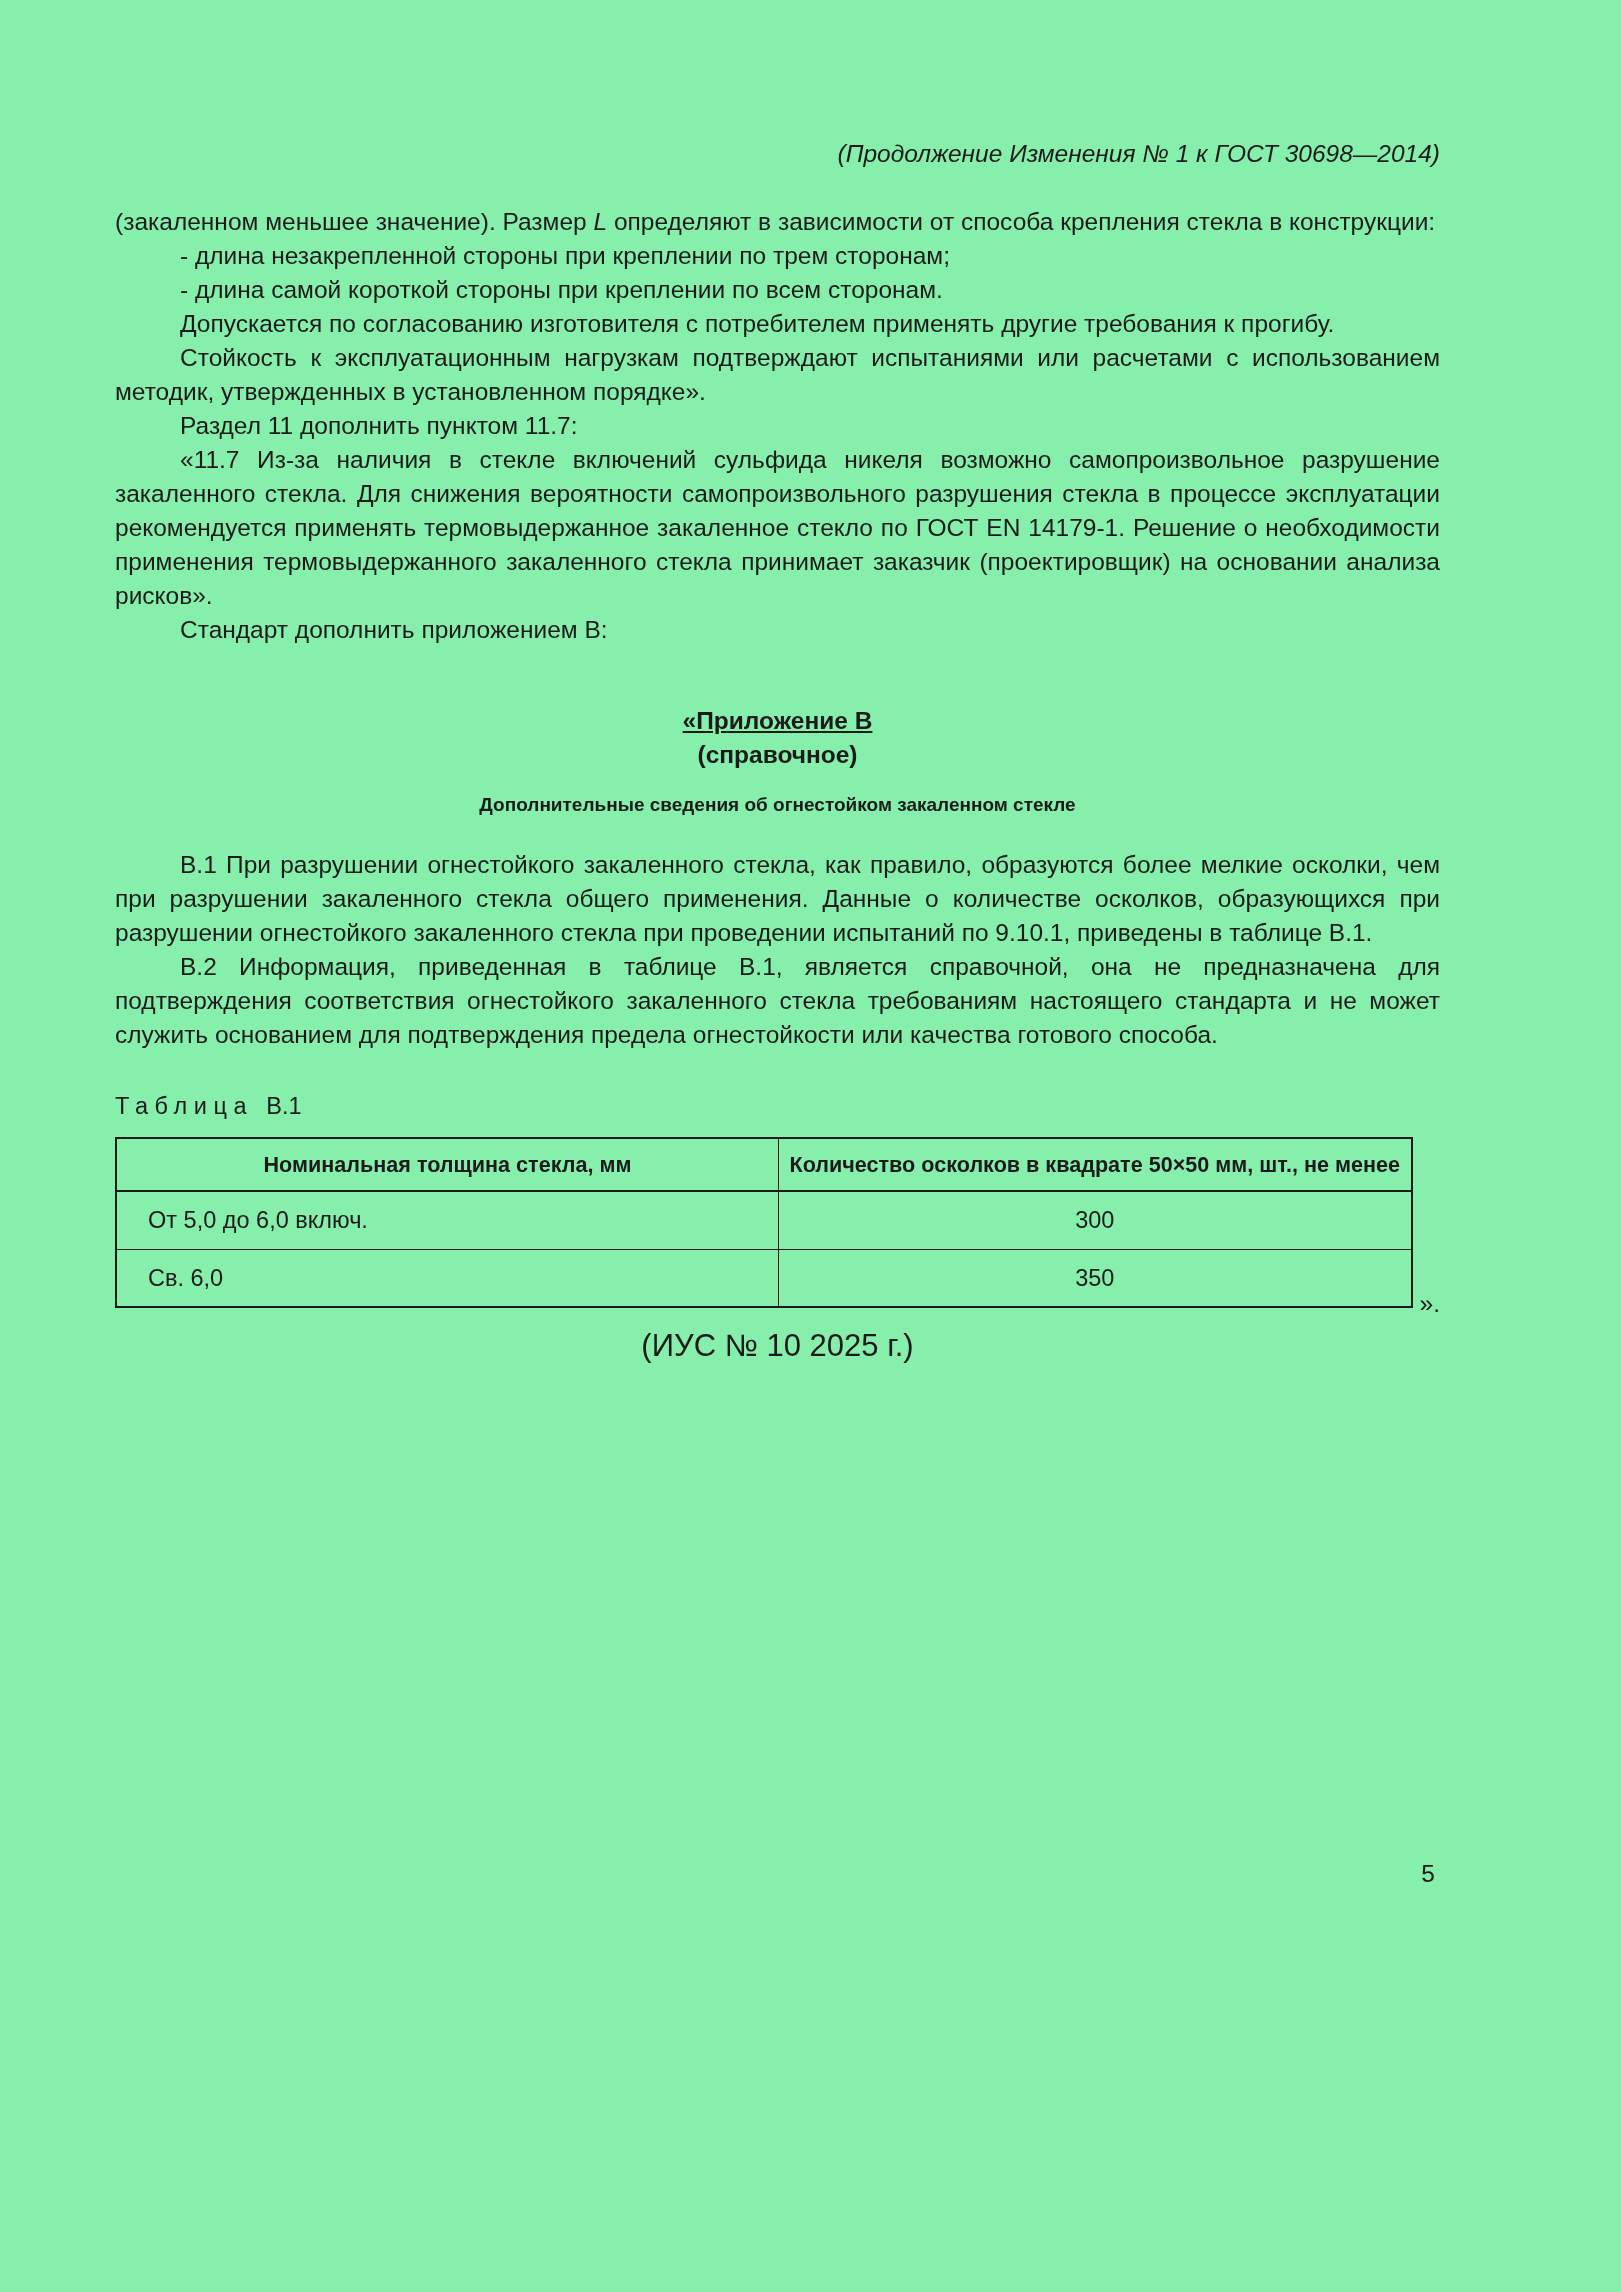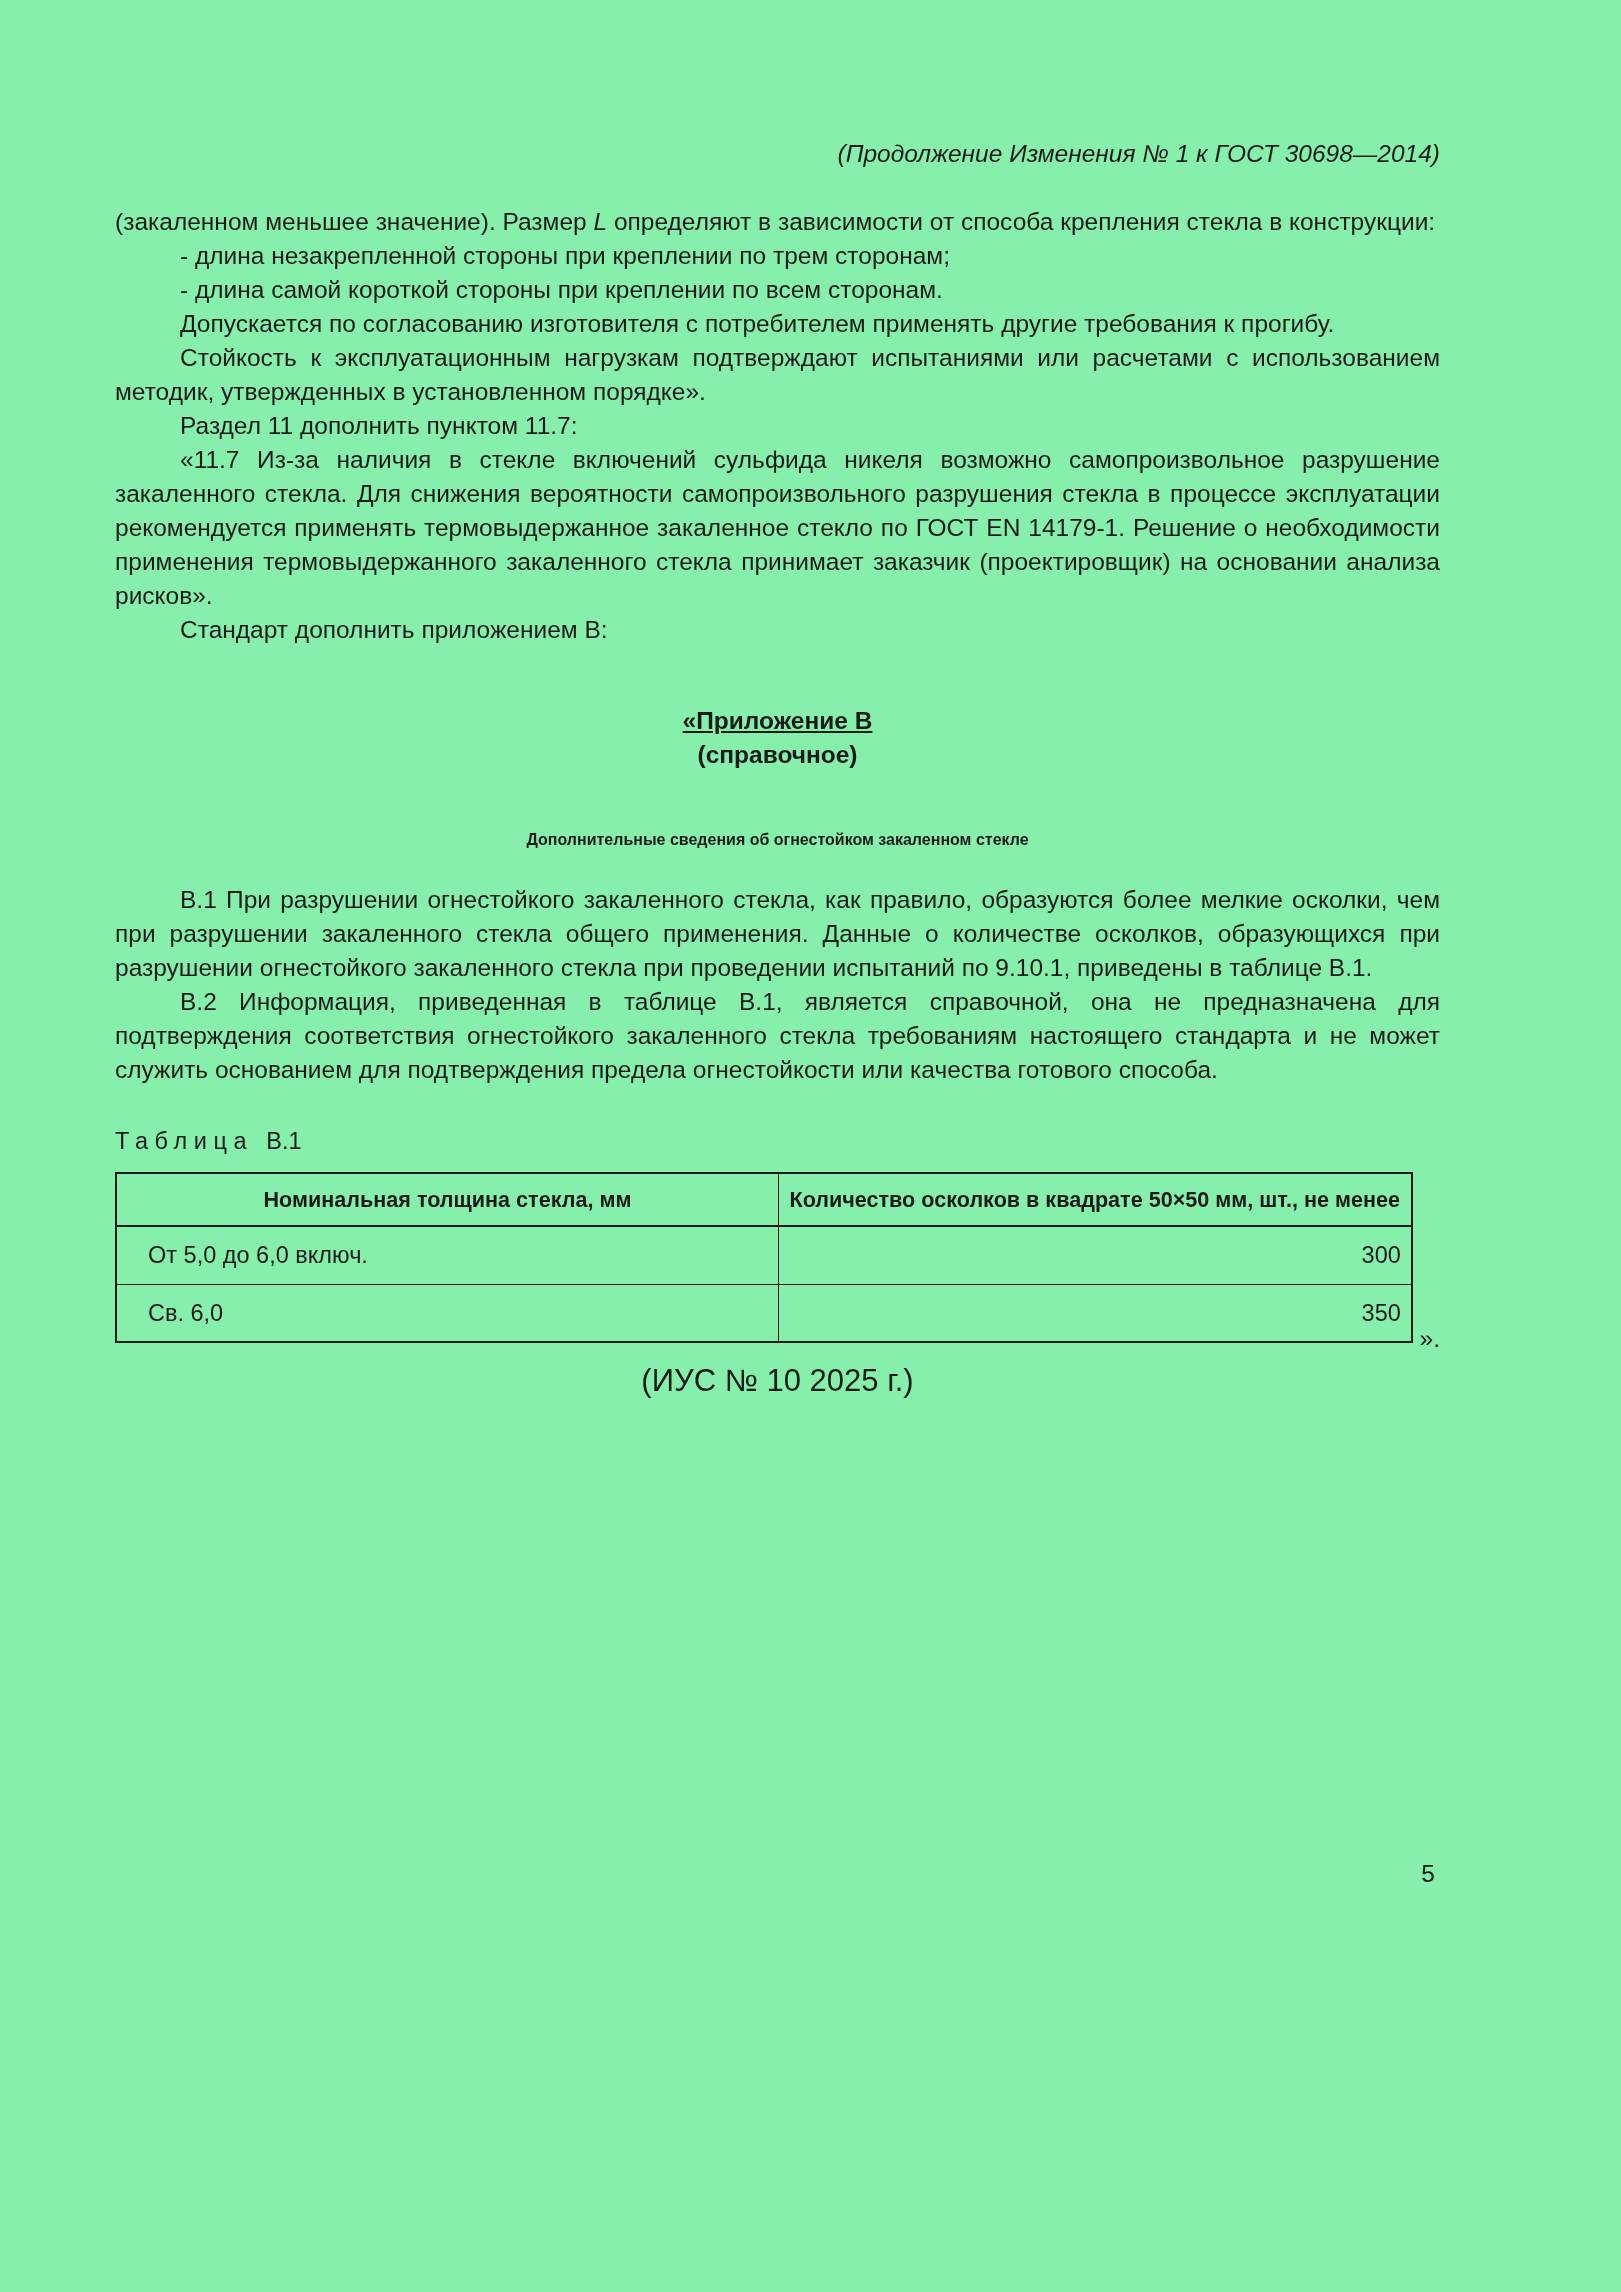--- a/index.html
+++ b/index.html
@@ -41,24 +41,24 @@
     text-decoration: underline;
   }
   .appendix-subtitle {
     margin: 0;
     text-align: center;
     font-weight: bold;
     font-size: 24.5px;
     line-height: 34px;
   }
   .appendix-heading {
-    margin: 51px 0 0 0;
+    margin: 16px 0 0 0;
     text-align: center;
     font-weight: bold;
-    font-size: 16px;
+    font-size: 19px;
     line-height: 34px;
   }
   .appendix-body { margin-top: 25.5px; }
   .table-label {
     margin: 41px 0 17.6px 0;
     font-size: 23.5px;
   }
   .table-label .spaced { letter-spacing: 0.28em; }
   .table-wrap { position: relative; }
   table.gost-table {
@@ -77,21 +77,21 @@
     border-bottom: 2.9px double #1b1b1b;
   }
   table.gost-table th:first-child { width: 49.5%; }
   table.gost-table td {
     font-size: 23.5px;
     vertical-align: middle;
     padding: 14.7px 9.8px;
     border: 1px solid #1b1b1b;
   }
   table.gost-table td.left { text-align: left; padding-left: 31px; }
-  table.gost-table td.center { text-align: right; }
+  table.gost-table td.center { text-align: center; }
   .closing-quote {
     position: absolute;
     right: 0;
     bottom: -9.8px;
     font-size: 24.5px;
   }
   .ius {
     margin: 20px 0 0 0;
     text-align: center;
     font-size: 31px;

